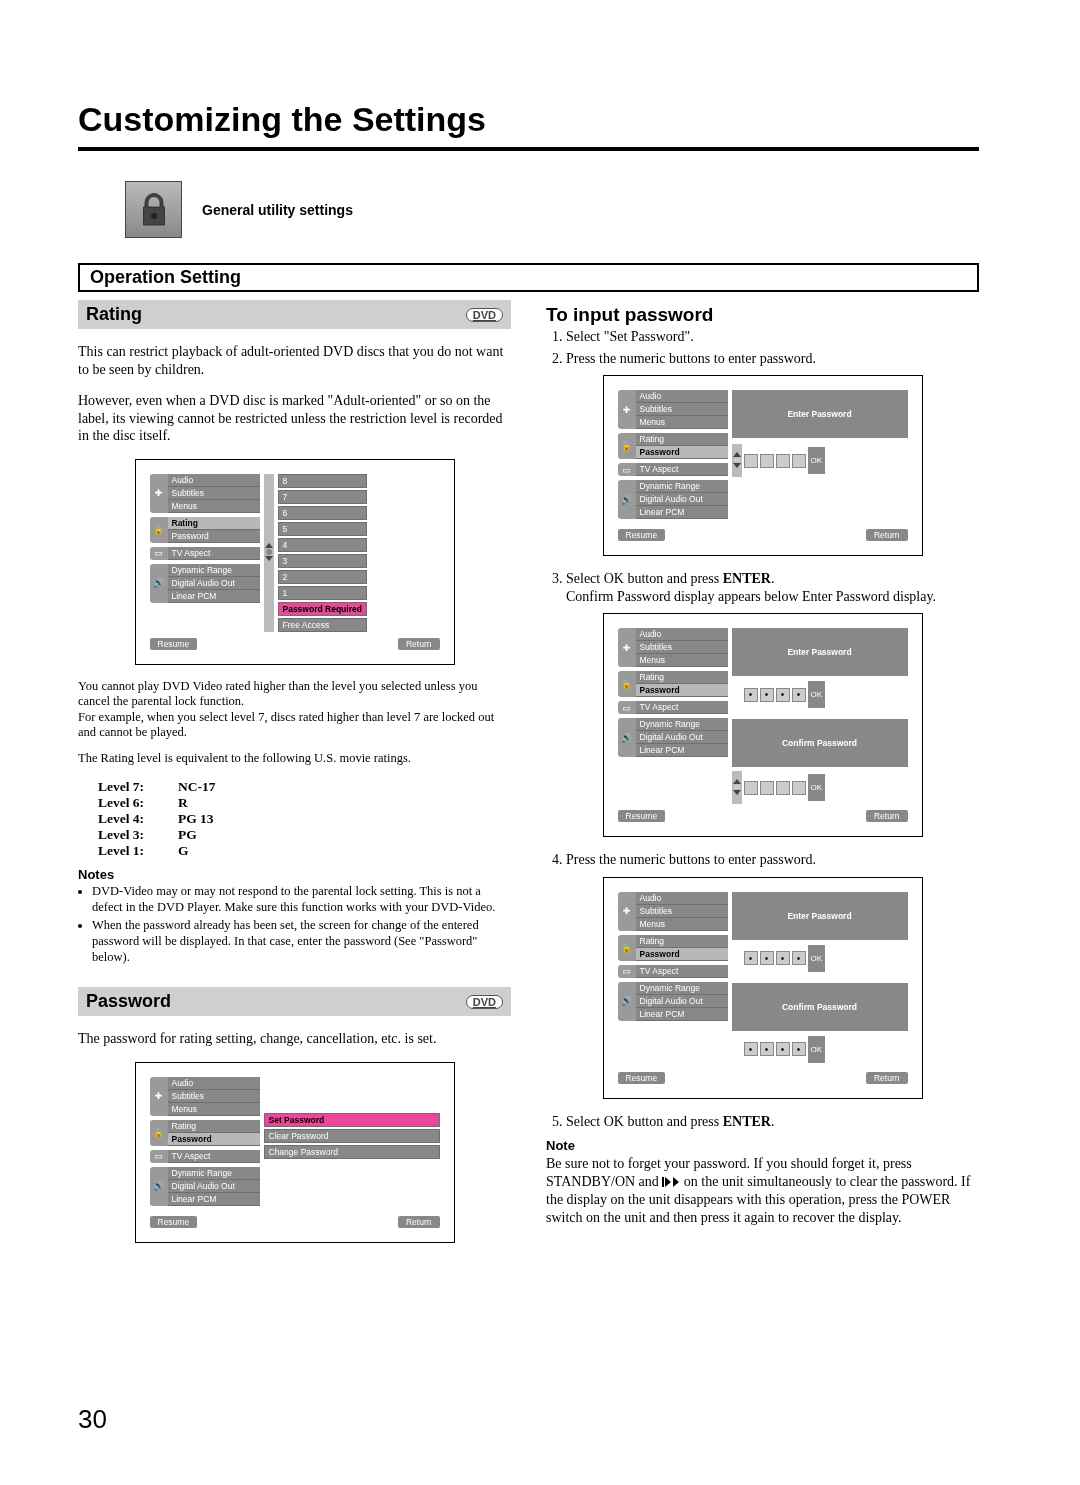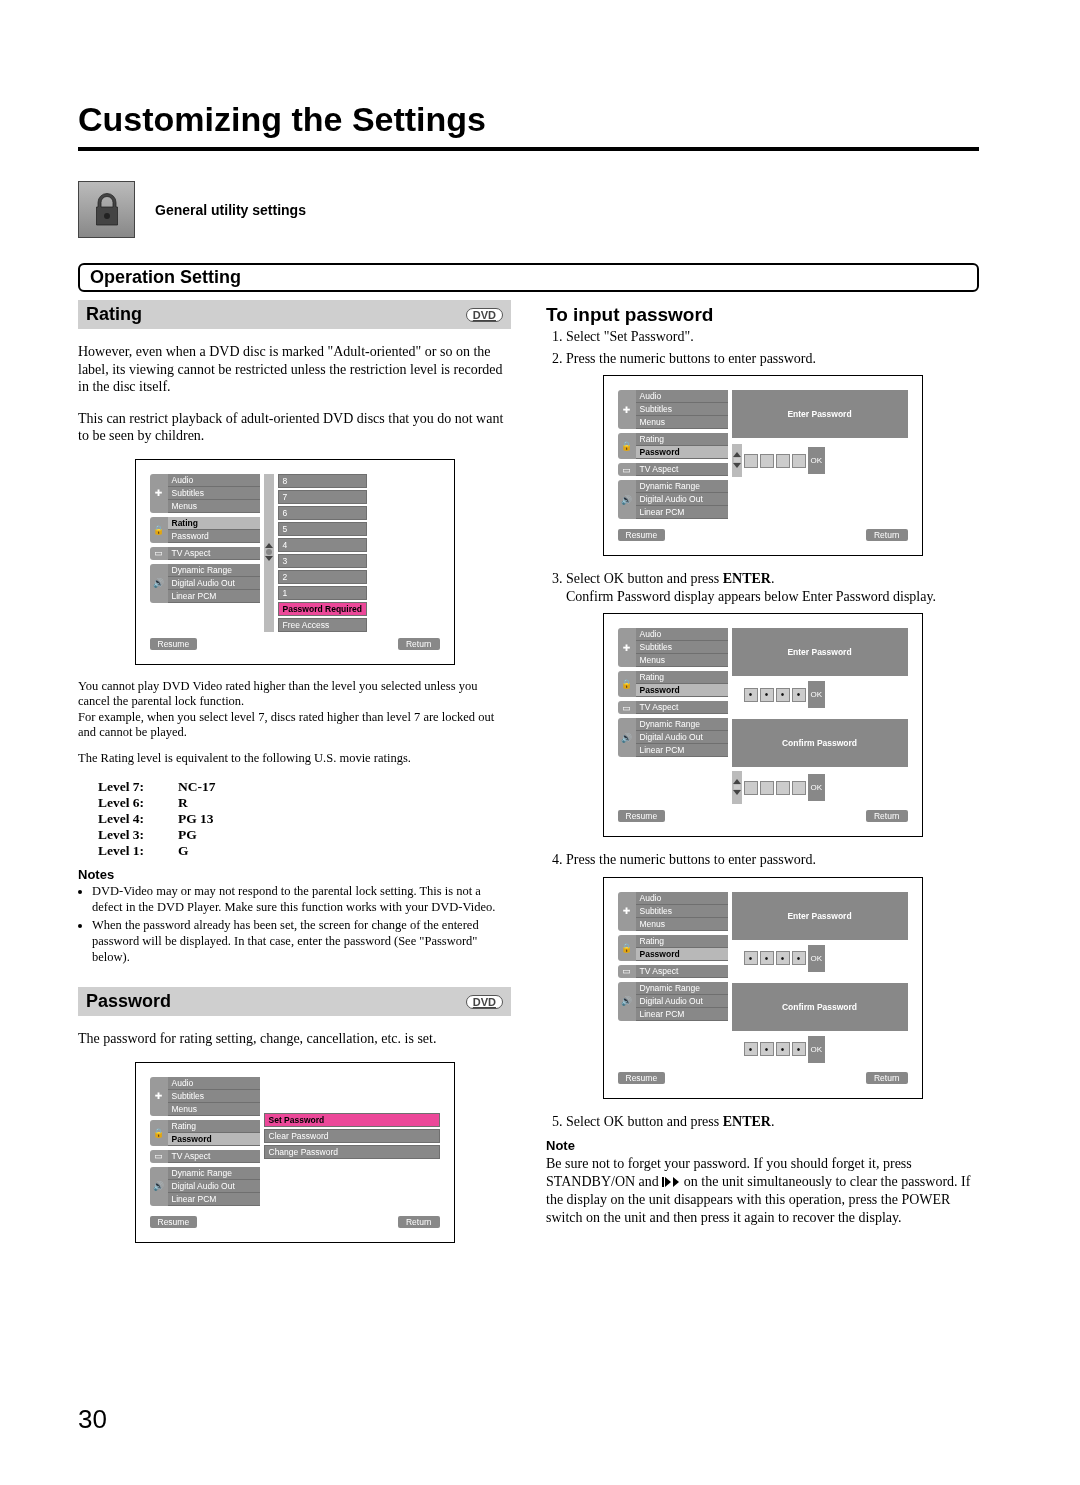--- a/index.html
+++ b/index.html
@@ -22,39 +22,40 @@
   .title-rule {
     border: none;
     border-top: 4px solid #000;
     margin: 0 0 30px 0;
   }
   .lead-row {
     display: flex;
     align-items: center;
     gap: 20px;
     margin-bottom: 25px;
+    margin-left: 47px;
   }
   .lock-icon {
     width: 55px;
     height: 55px;
     background: linear-gradient(#bbb,#888);
     border: 1px solid #444;
     display: flex;
     align-items: center;
     justify-content: center;
   }
   .lock-icon svg { width: 36px; height: 36px; }
   .lead-label {
     font-family: Arial, Helvetica, sans-serif;
     font-weight: bold;
     font-size: 14px;
   }
   .section-box {
     border: 2px solid #000;
-    border-radius: 6px;
+    border-radius: 0;
     padding: 2px 10px;
     margin-bottom: 8px;
   }
   .section-box span {
     font-family: Arial, Helvetica, sans-serif;
     font-weight: bold;
     font-size: 18px;
   }
   .columns {
     display: flex;
@@ -181,22 +182,22 @@
   </div>
 
   <div class="columns">
 
     <div class="col">
       <div class="sub-head">
         <span>Rating</span>
         <span class="dvd-badge">DVD</span>
       </div>
 
+      <p class="body-text">This can restrict playback of adult-oriented DVD discs that you do not want to be seen by children.</p>
       <p class="body-text">However, even when a DVD disc is marked "Adult-oriented" or so on the label, its viewing cannot be restricted unless the restriction level is recorded in the disc itself.</p>
-      <p class="body-text">This can restrict playback of adult-oriented DVD discs that you do not want to be seen by children.</p>
 
       <div class="osd-frame">
         <div class="osd">
           <div class="leftpane">
             <div class="grp-row">
                   <div class="ico">✚</div>
                   <div class="items">
               <div>Audio</div>
                     <div>Subtitles</div>
                     <div>Menus</div>

